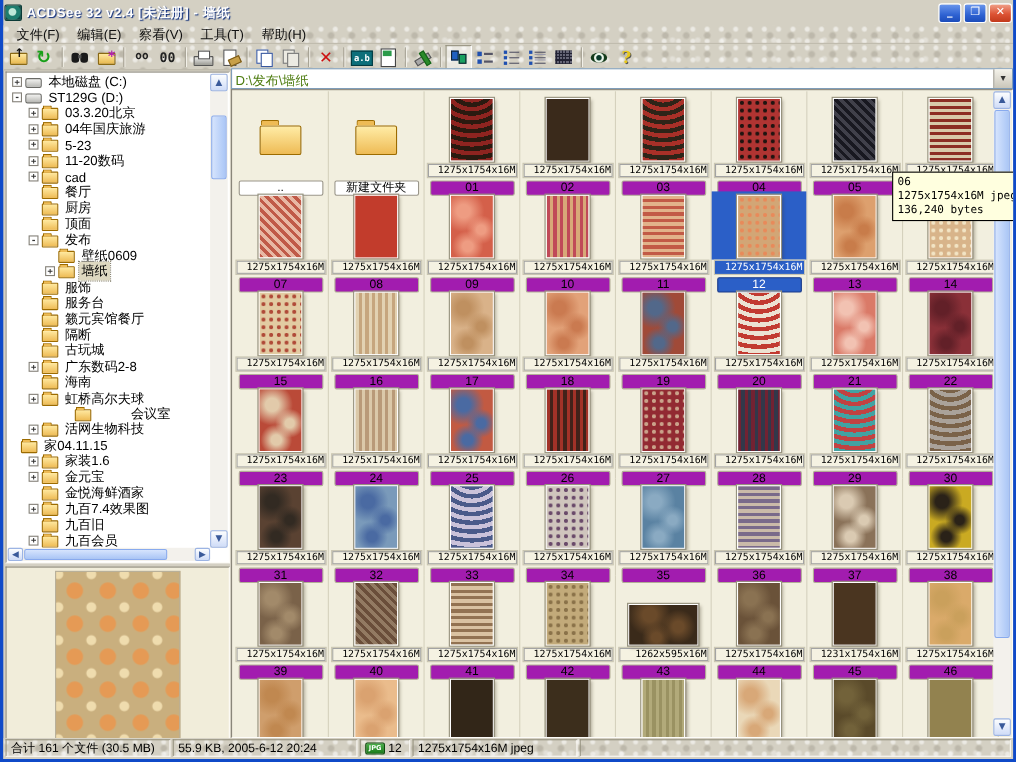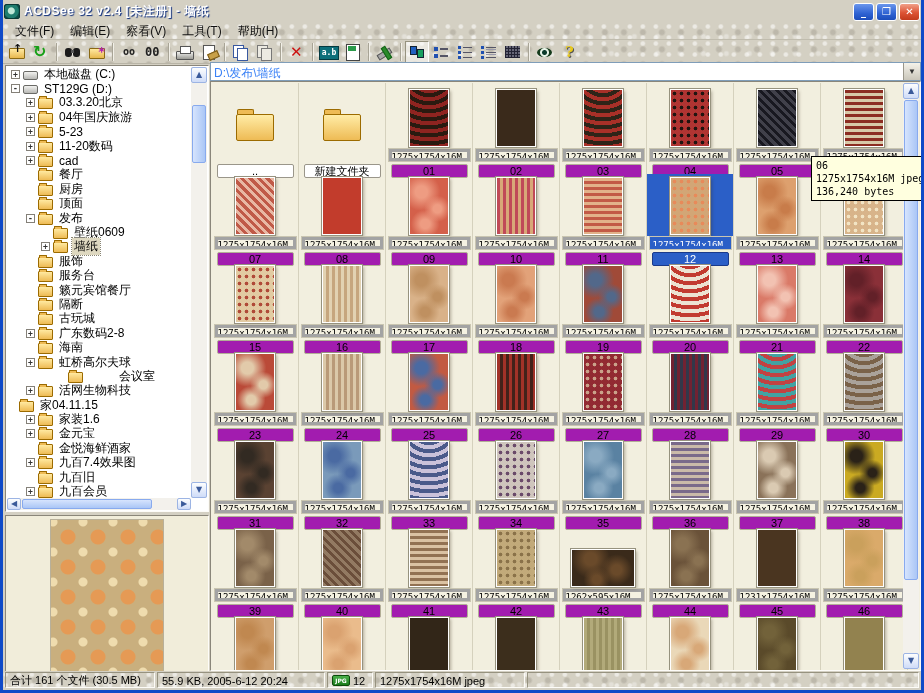--- a/index.html
+++ b/index.html
@@ -154,41 +154,41 @@
     background-image:
       radial-gradient(circle, var(--pv-c1) 0 7px, rgba(0,0,0,0) 8px),
       radial-gradient(circle, var(--pv-c2) 0 4px, rgba(0,0,0,0) 5px);
     background-size:30px 30px, 30px 30px; background-position:2px 2px, 17px 17px;
     border:1px solid #b8b09a; }
 
   
   .right-pane { position:absolute; left:207px; top:62px; right:0; bottom:19px; }
   .path-row { position:absolute; left:0; right:0; top:0; height:19px; background:#fff;
     border:1px solid #7f9db9; display:flex; }
-  .path-text { flex:1; font-size:12px; padding:2px 3px 0 3px; color:#3b82f6; white-space:nowrap; overflow:hidden; }
+  .path-text { flex:1; font-size:12px; padding:2px 3px 0 3px; color:#4d7c0f; white-space:nowrap; overflow:hidden; }
   .dd-btn { width:17px; height:100%; background:linear-gradient(180deg,#f4f2ea,#cac6ba);
     border-left:1px solid #9a968a; color:#333; font-size:8px; text-align:center; line-height:17px; }
 
   .grid-area { position:absolute; left:0; right:0; top:19px; bottom:0; background:#f2efdf;
     border:1px solid; border-color:#8a867a #fdfcf8 #fdfcf8 #8a867a; overflow:hidden; }
   .grid { position:absolute; left:1px; top:1px; width:696px; display:flex; flex-wrap:wrap; }
   .cell { width:87px; height:88px; position:relative; padding-top:3px;
     border-right:1px solid #d5d1bd; }
   .thumbwrap { height:62px; display:flex; align-items:flex-end; justify-content:center; padding-bottom:1px; }
   .cell.sel .thumbwrap { background:#2b5fc7; }
   .thumb { width:40px; height:58px; border:1px solid #fff; outline:1px solid #96927e;
     box-shadow:2px 2px 3px rgba(60,50,30,.35); }
   .thumb.wide { width:64px; height:38px; }
   .bigfolder { width:38px; height:27px; position:relative; margin-bottom:6px;
     background:linear-gradient(#ffeca6,#eebb55); border:1px solid #9c6b00; border-radius:2px; }
   .bigfolder::before { content:""; position:absolute; top:-6px; left:0; width:15px; height:4px;
     background:#eebb55; border:1px solid #9c6b00; border-bottom:none; border-radius:2px 2px 0 0; }
   .cap { margin:1px auto 0; width:81px; height:12px; background:#f5f2e2;
-    border:3px solid #a3a3a3; outline:1px solid #c9c5b1;
-    font:9px "DejaVu Sans Mono",monospace; text-align:left; line-height:11px; color:#000;
+    border:1px solid #a3a3a3; outline:1px solid #c9c5b1;
+    font:9px "DejaVu Sans Mono",monospace; text-align:right; line-height:11px; color:#000;
     overflow:hidden; white-space:nowrap; }
   .cell.sel .cap { background:#2b5fc7; color:#fff; border-color:#2b5fc7; }
   .nameplate { margin:3px auto 0; width:77px; height:14px; background:#a21caf;
     border:1px solid #b2ae96; border-radius:2px; font-size:11px; text-align:center;
     line-height:12px; color:#000; overflow:hidden; white-space:nowrap; }
   .nameplate.white { background:#fff; border-color:#9a968a; }
   .cell.sel .nameplate { background:#2b5fc7; color:#fff; border-color:#1a3a8a; }
 
   
   .pat-solid  { background:var(--c1); }

